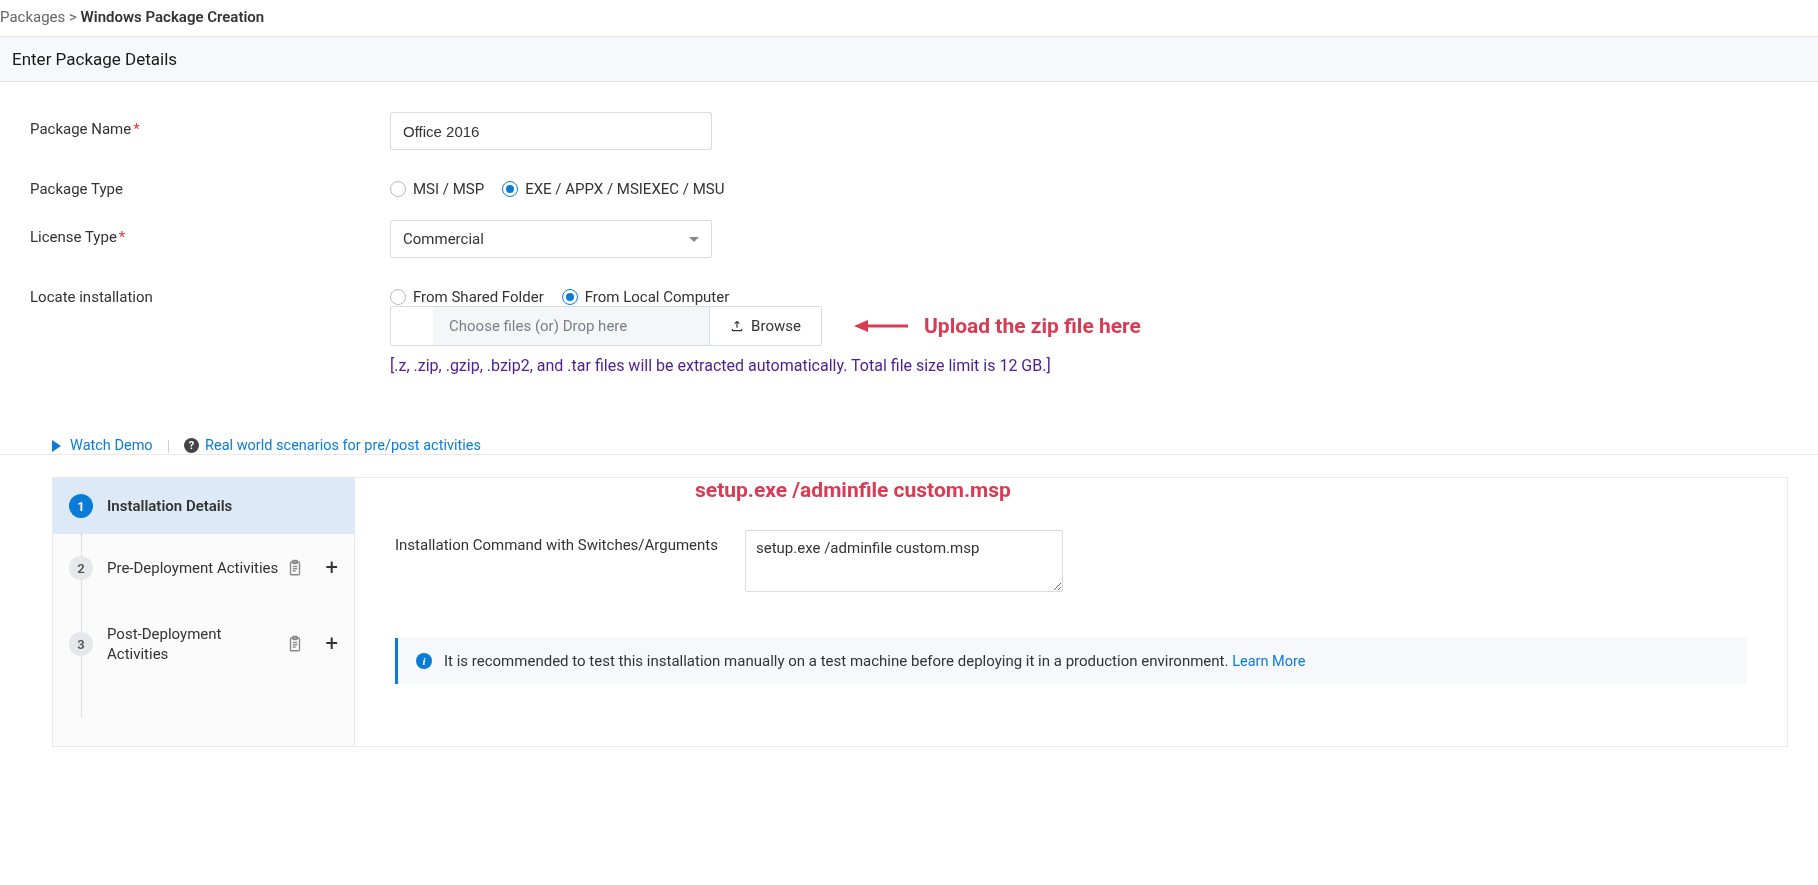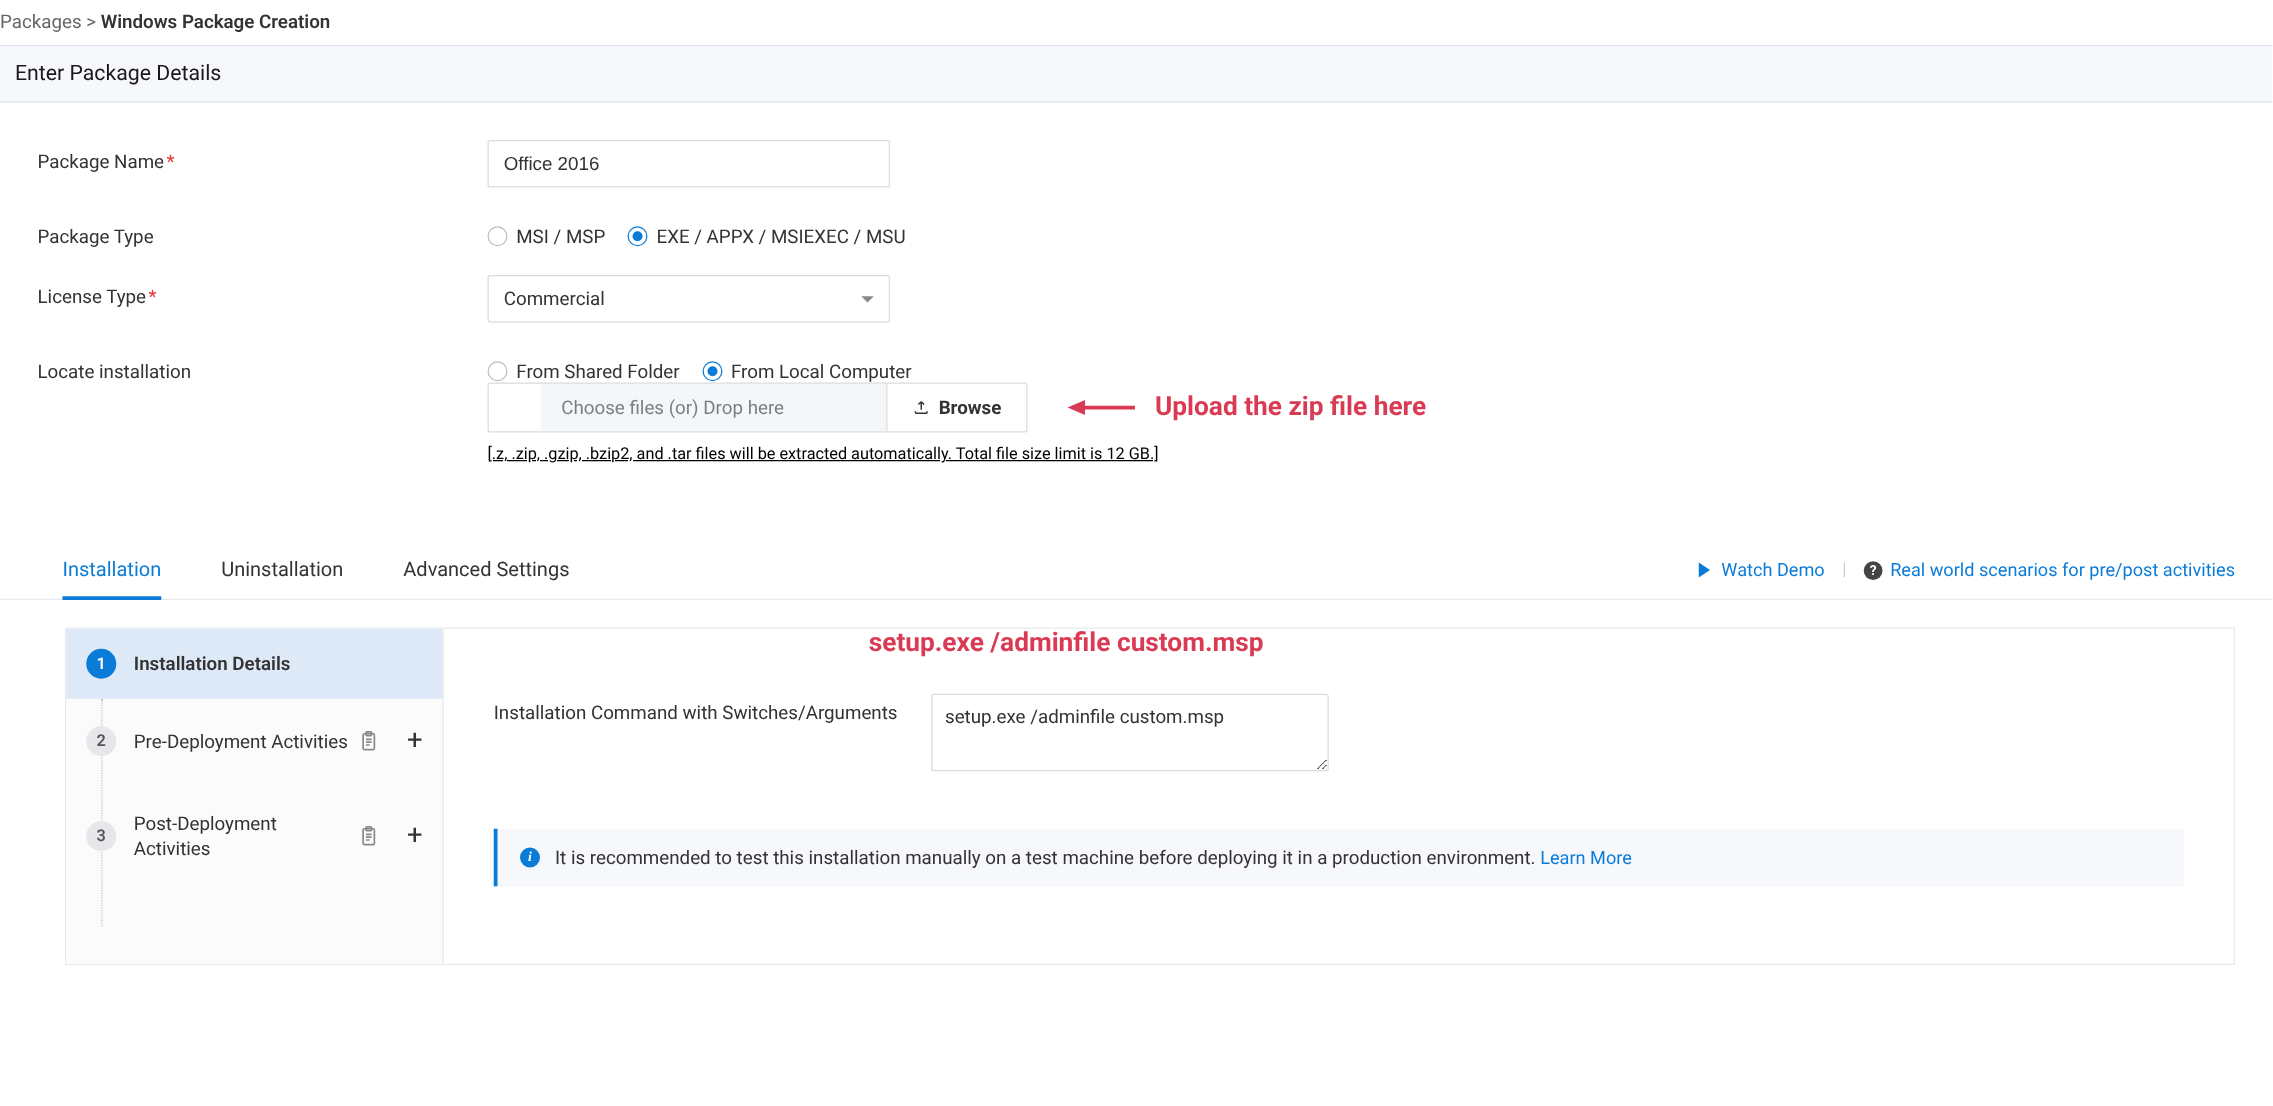--- a/index.html
+++ b/index.html
@@ -146,31 +146,29 @@
       width: 112px;
       background: #fff;
       border-left: 1px solid #d8dbe0;
       display: flex;
       align-items: center;
       justify-content: center;
       gap: 7px;
       cursor: pointer;
       font-size: 15px;
       color: #333;
-      font-weight: bold;
     }
     .upload-icon {
       width: 14px;
       height: 14px;
     }
     .file-hint {
-      font-size: 13px;
-      color: #000000;
+      font-size: 16px;
+      color: #4c1d95;
       margin-top: 10px;
-      text-decoration: underline;
     }
     .annotate-arrow-row {
       display: flex;
       align-items: center;
       gap: 16px;
     }
     .arrow-svg {
       margin-left: 16px;
     }
     .annotate-label {
@@ -476,25 +474,20 @@
         </svg>
         <span class="annotate-label">Upload the zip file here</span>
       </div>
 
       <div class="file-hint">[.z, .zip, .gzip, .bzip2, and .tar files will be extracted automatically. Total file size limit is 12 GB.]</div>
     </div>
   </div>
 </div>
 
 <div class="tabs-row">
-  <div class="tabs-left">
-    <div class="tab active">Installation</div>
-    <div class="tab">Uninstallation</div>
-    <div class="tab">Advanced Settings</div>
-  </div>
   <div class="tabs-right">
     <a class="link watch-demo">
       <span class="play-icon"></span>
       <span>Watch Demo</span>
     </a>
     <span class="pipe">|</span>
     <a class="link real-world">
       <span class="q-icon">?</span>
       <span>Real world scenarios for pre/post activities</span>
     </a>

